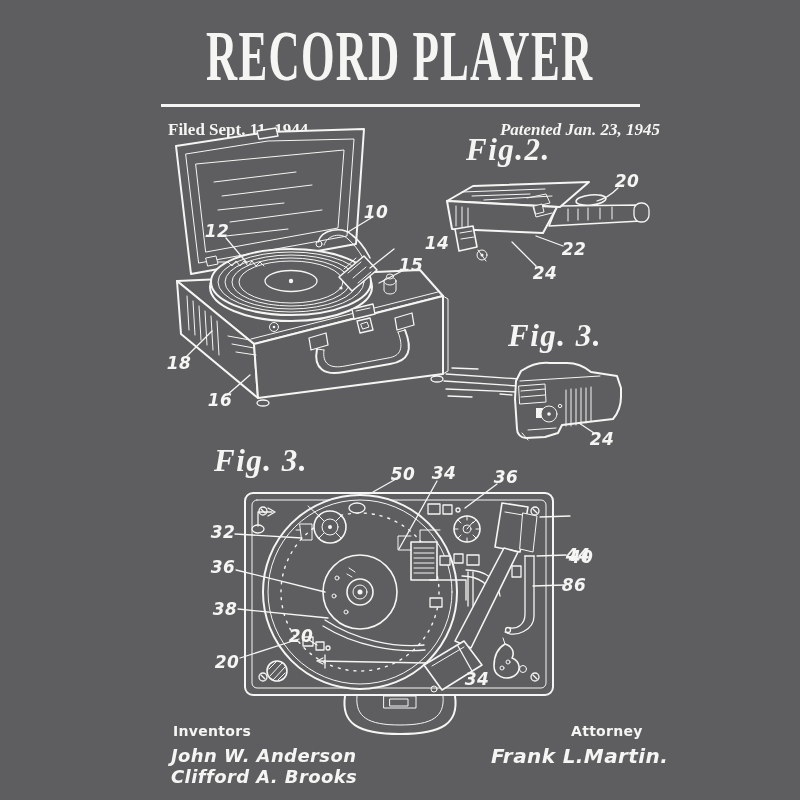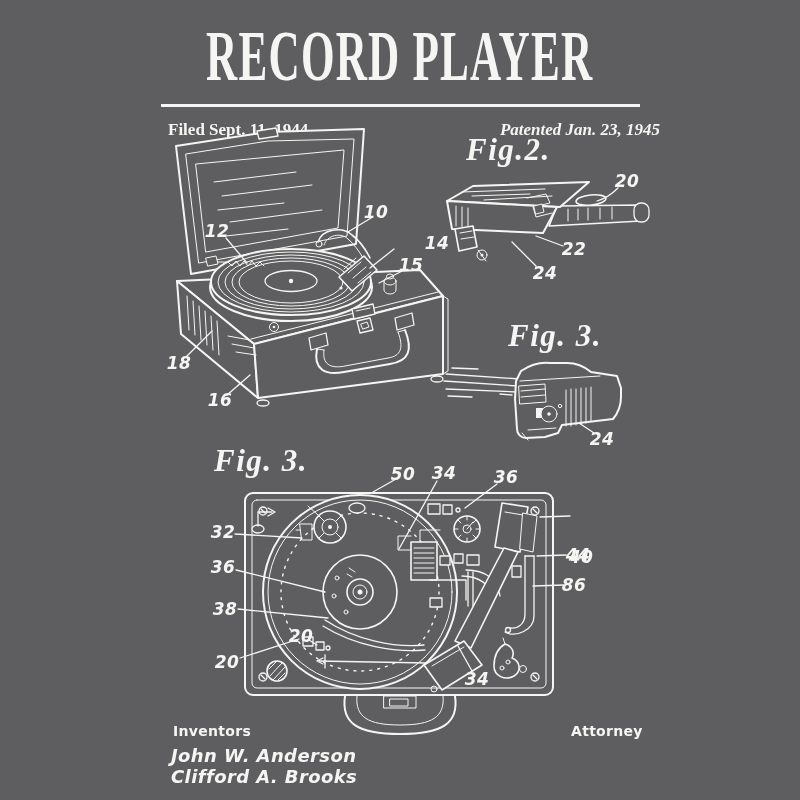--- a/index.html
+++ b/index.html
@@ -333,15 +333,16 @@
   <div class="plabel" style="left:225px; top:609px;">38</div>
   <div class="plabel" style="left:301px; top:636px;">20</div>
   <div class="plabel" style="left:227px; top:662px;">20</div>
   <div class="plabel" style="left:477px; top:679px;">34</div>
 
   <div class="credits">
     <div class="credit-head" style="left:173px; top:723px;">Inventors</div>
     <div class="credit-name" style="left:171px; top:766px;">Clifford A. Brooks</div>
     <div class="credit-name" style="left:171px; top:745px;">John W. Anderson</div>
     <div class="credit-head" style="left:571px; top:723px;">Attorney</div>
+    <div class="credit-name" style="left:491px; top:744px; font-size:20px;">Frank L.Martin.</div>
   </div>
 
 </div>
 
 </body></html>

